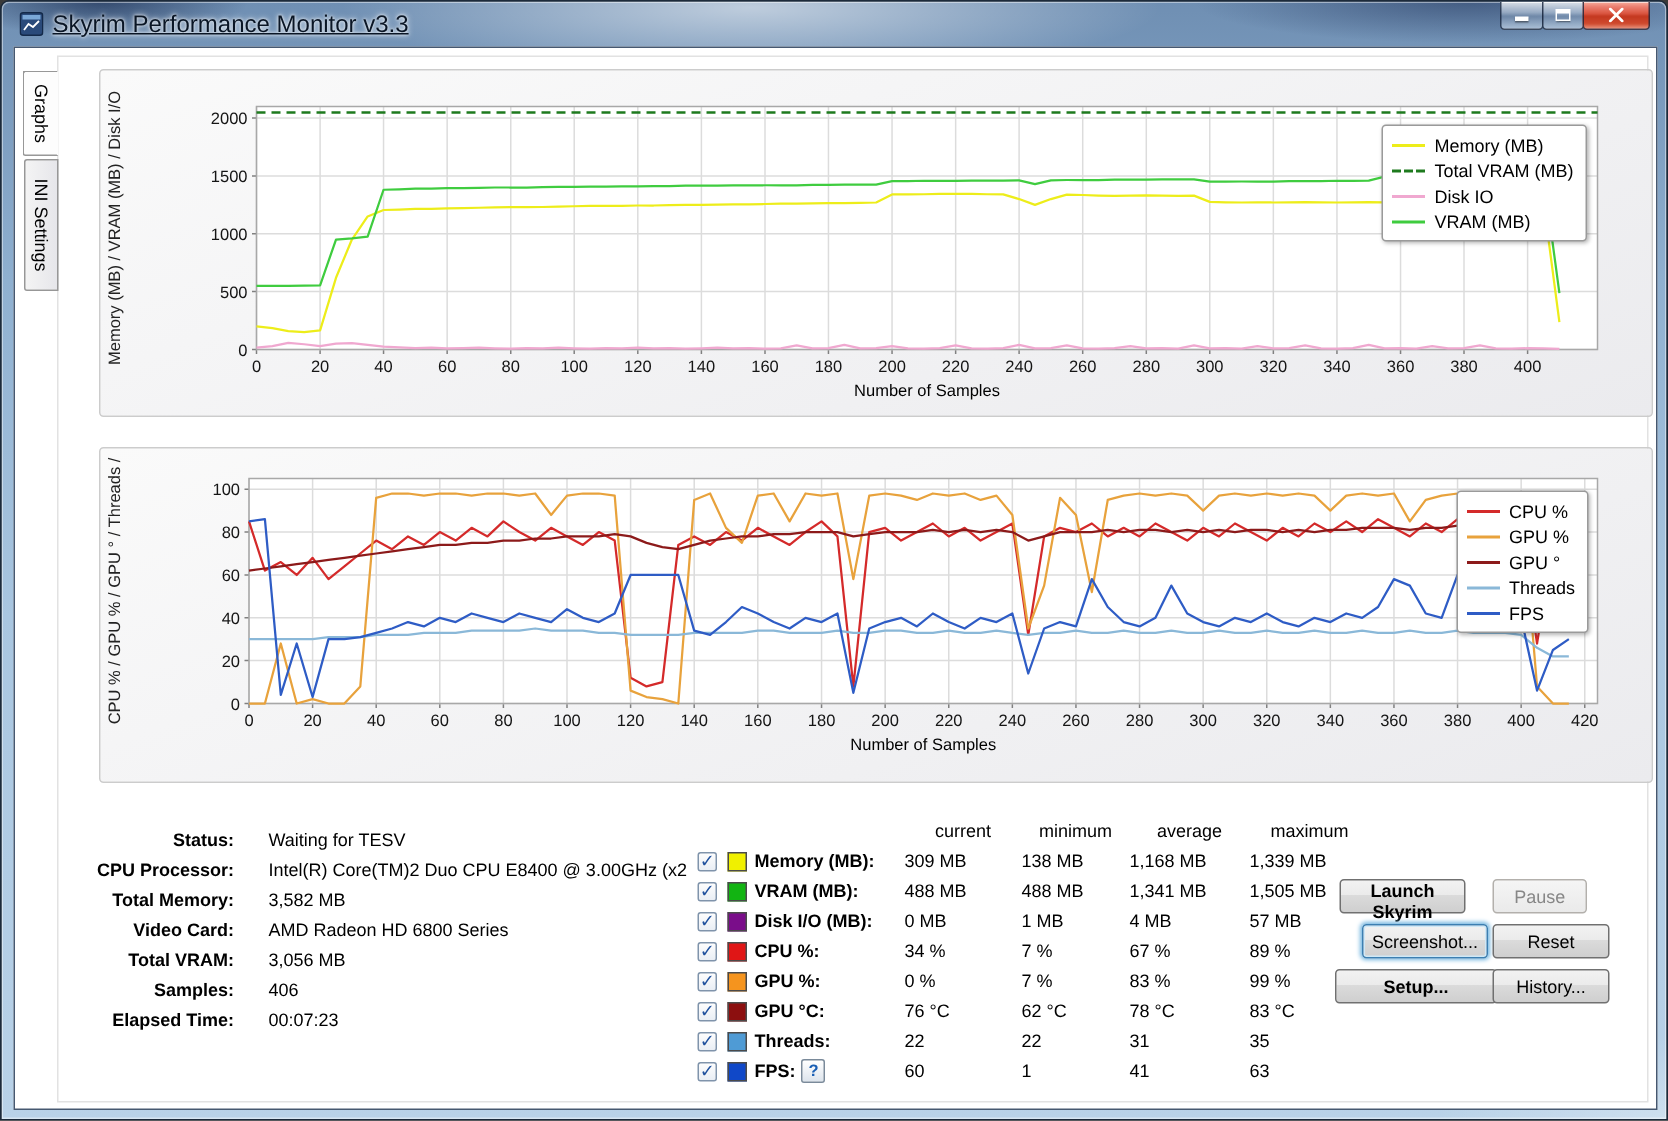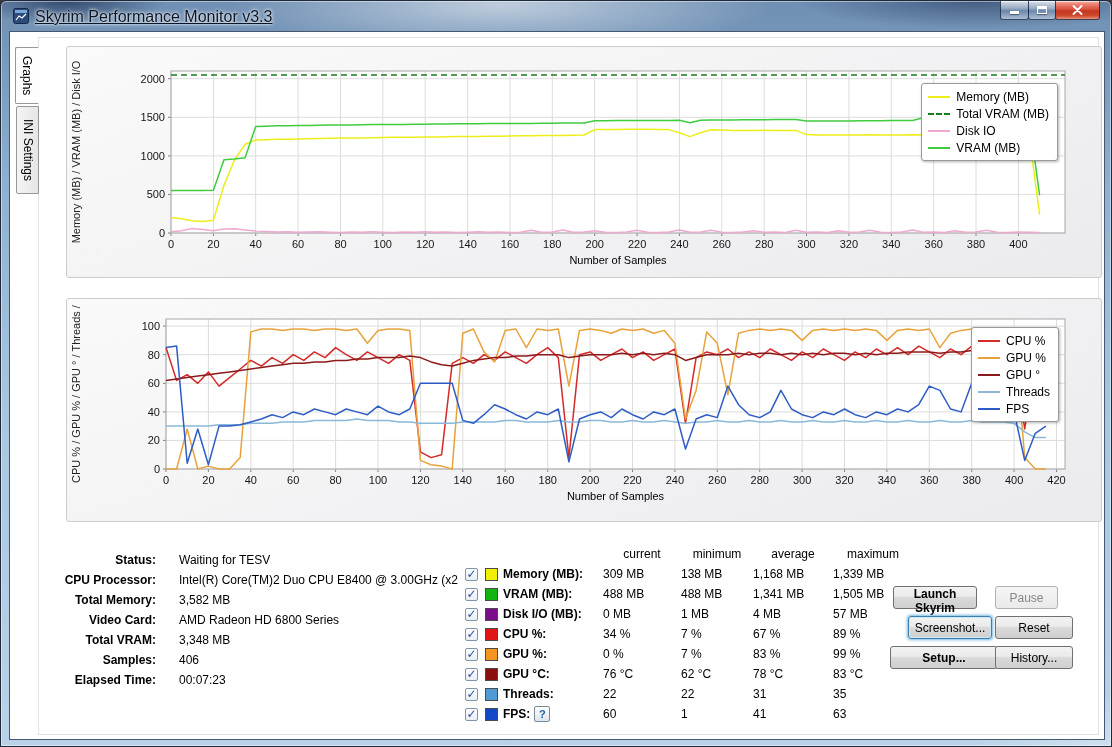--- a/index.html
+++ b/index.html
@@ -380,21 +380,21 @@
         <div class="info-row">
        <span class="info-label">Total Memory:</span>
        <span class="info-value">3,582 MB</span>
      </div>
         <div class="info-row">
        <span class="info-label">Video Card:</span>
        <span class="info-value">AMD Radeon HD 6800 Series</span>
      </div>
         <div class="info-row">
        <span class="info-label">Total VRAM:</span>
-       <span class="info-value">3,348 MB</span>
+       <span class="info-value">3,056 MB</span>
      </div>
         <div class="info-row">
        <span class="info-label">Samples:</span>
        <span class="info-value">406</span>
      </div>
         <div class="info-row">
        <span class="info-label">Elapsed Time:</span>
        <span class="info-value">00:07:23</span>
      </div>
       </div>

